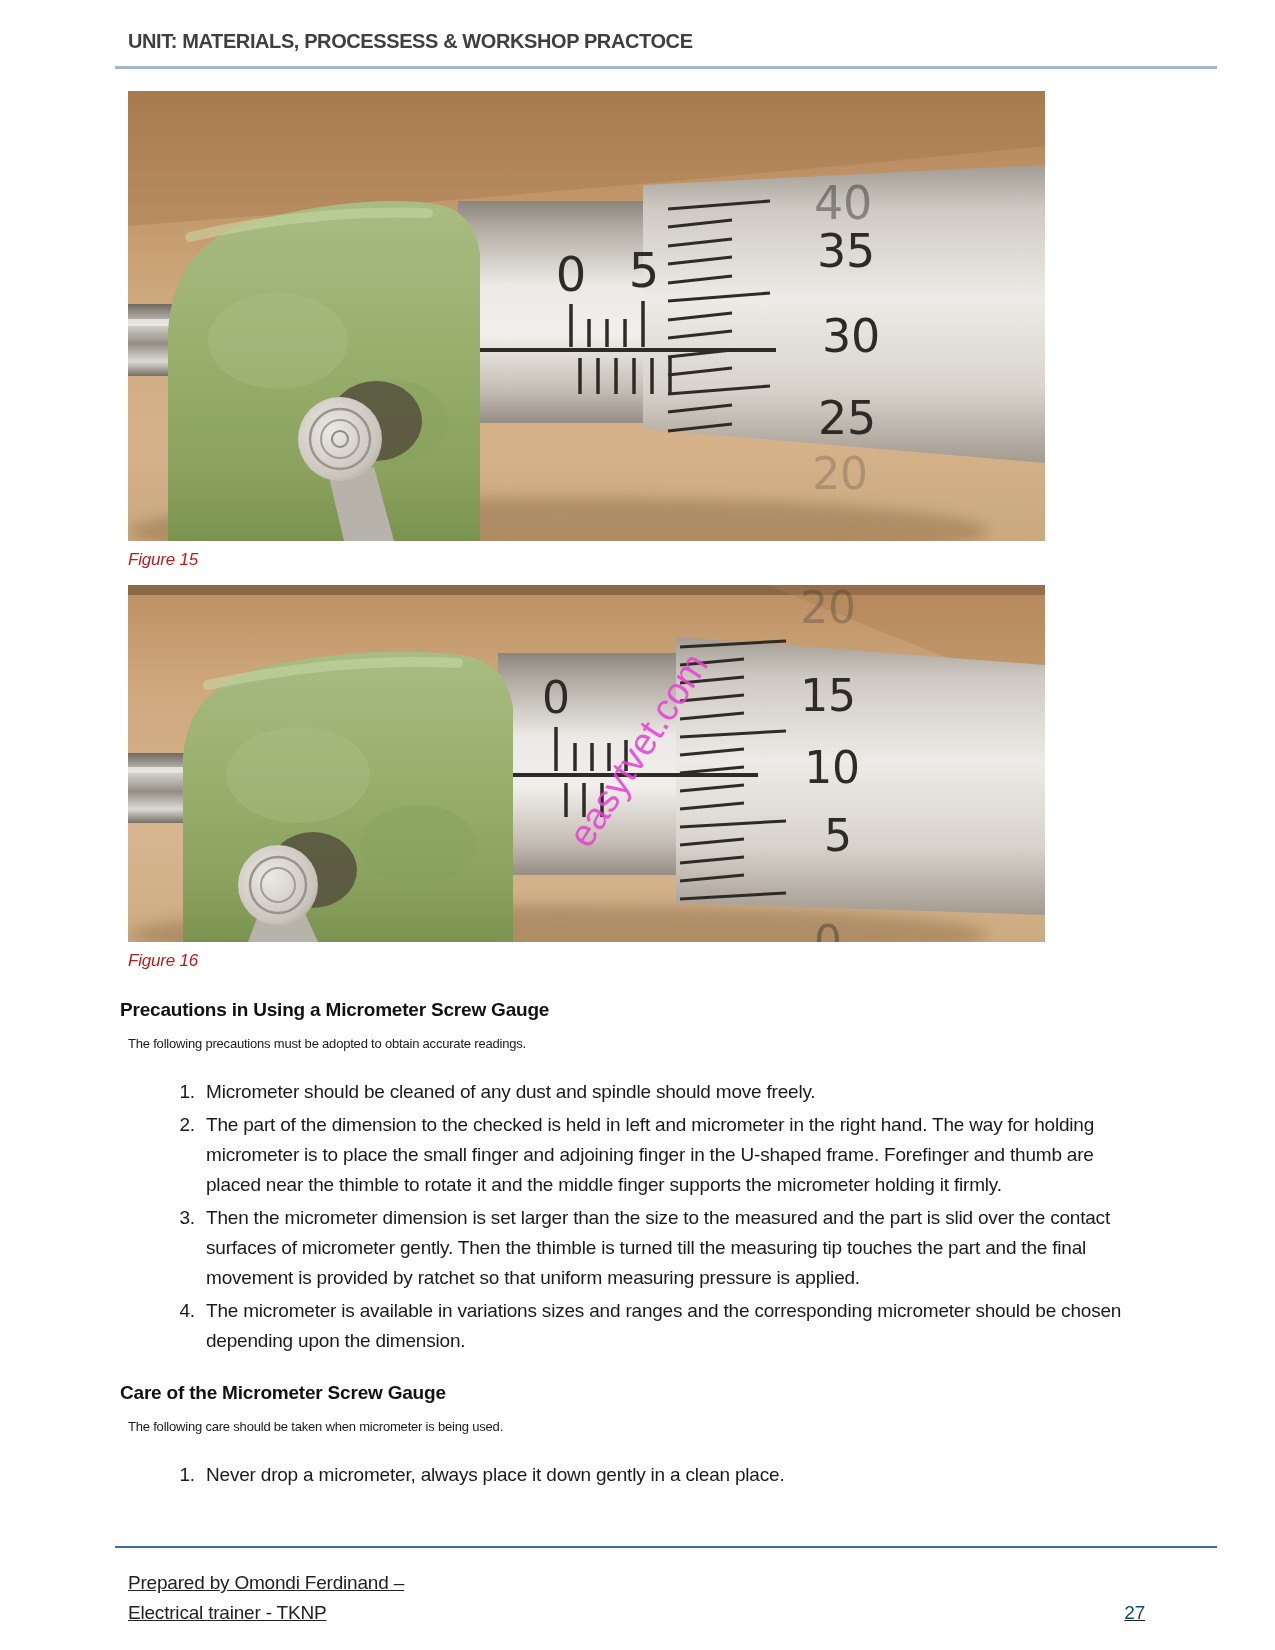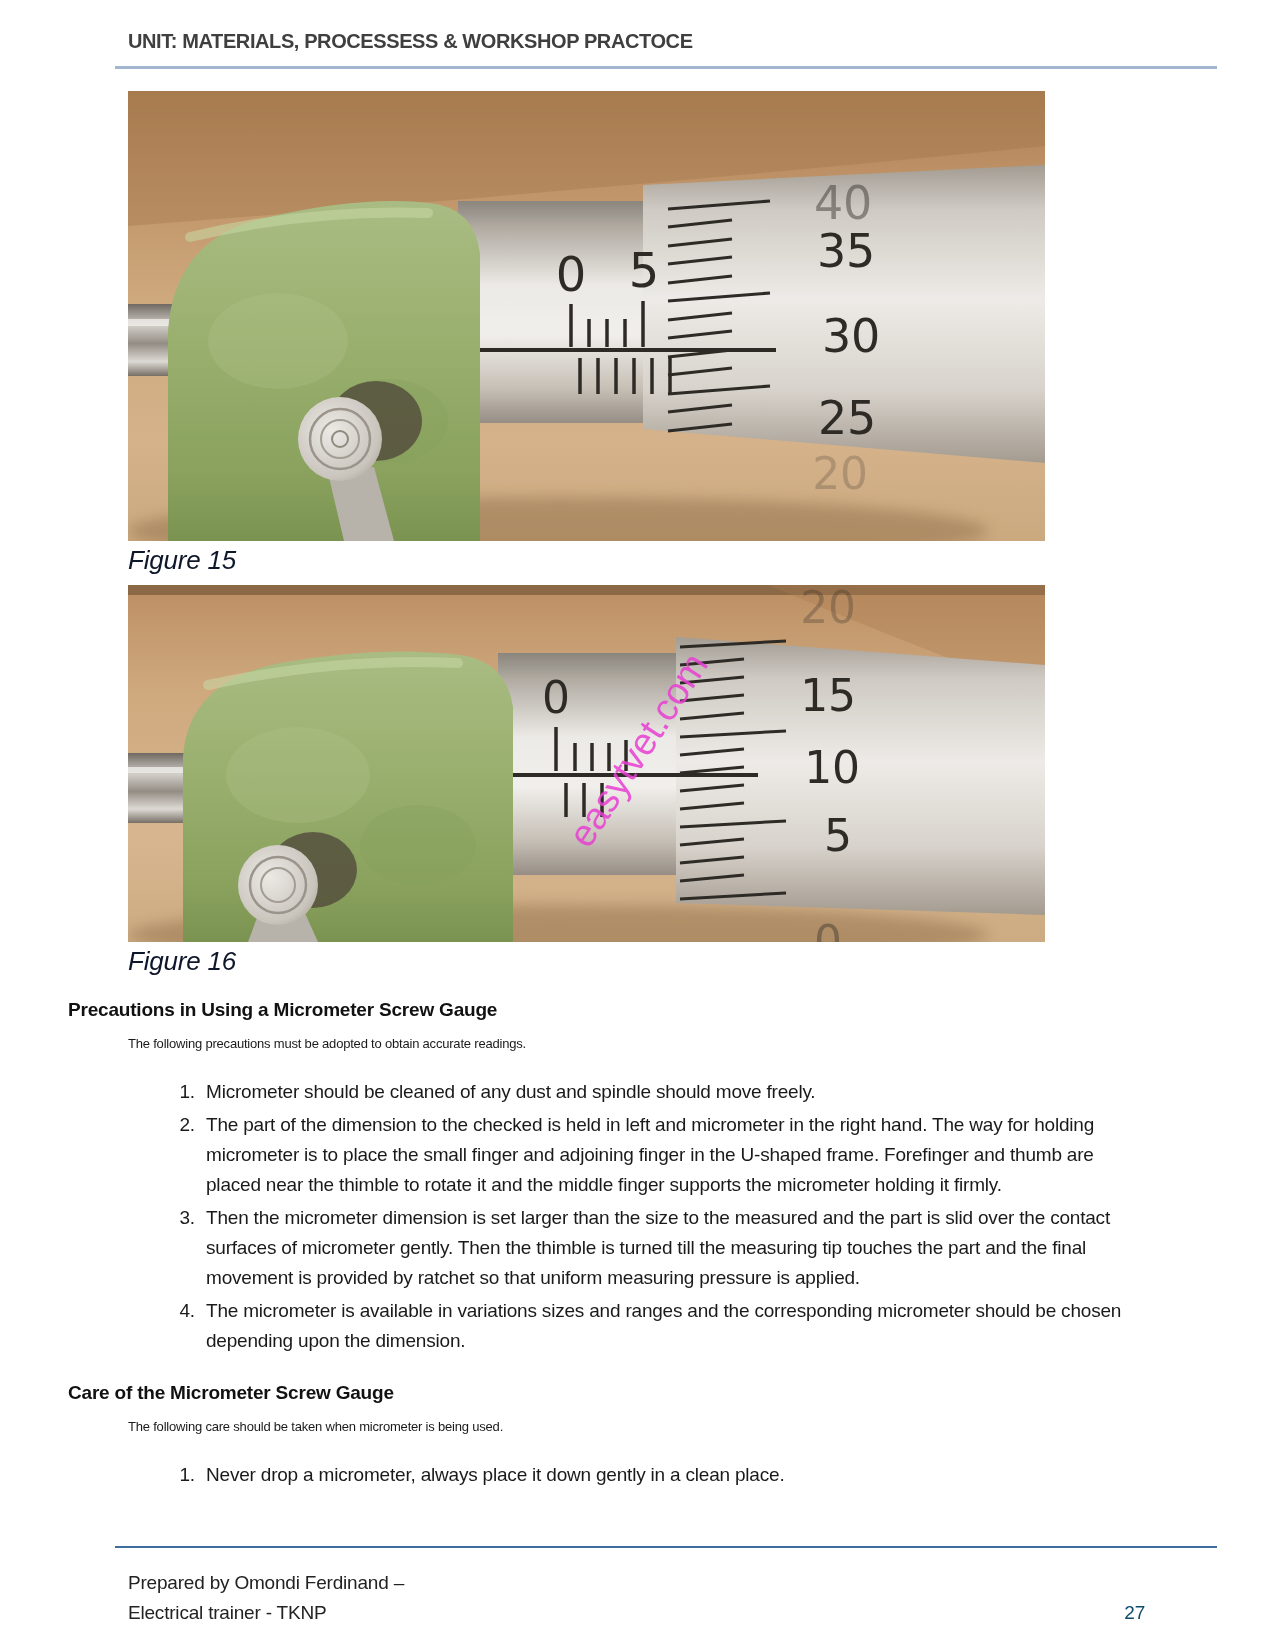--- a/index.html
+++ b/index.html
@@ -16,42 +16,42 @@
   }
   .header-rule{
     margin:13px 0 0 115px;width:1102px;height:3px;background:#a3b6d0;
   }
   
   .figure-wrap{margin-left:128px;}
   .fig1{margin-top:22px;}
   .fig2{margin-top:13px;}
   figure{margin:0;padding:0;}
   .caption{
-    margin:7px 0 0 128px;font-style:italic;font-size:26px;color:#0f172a;
+    margin:7px 0 0 128px;font-style:italic;font-size:17px;color:#b91c1c;
     line-height:24px;
   }
   svg{display:block;}
   .scale-num{font-family:"DejaVu Sans",sans-serif;fill:#2e2b27;}
   
   .section-heading{
-    margin:26px 0 0 68px;font-weight:bold;font-size:19px;color:#111;
+    margin:26px 0 0 120px;font-weight:bold;font-size:19px;color:#111;
   }
   .section-intro{
     margin:8px 135px 0 128px;font-size:13px;line-height:29px;
   }
   ol.body-list{
     margin:19px 135px 0 128px;padding-left:72px;font-size:19px;line-height:30px;
   }
   ol.body-list li{margin-bottom:3px;padding-left:6px;}
   
   .footer{position:absolute;left:115px;top:1546px;width:1102px;}
   .footer-rule{width:100%;height:2px;background:#3f6e9e;}
   .footer-row{
     display:flex;justify-content:space-between;align-items:flex-end;
-    padding:20px 72px 0 13px;font-size:19px;line-height:30px;color:#222;
+    padding:20px 72px 0 13px;font-size:19px;line-height:30px;color:#222;text-decoration:underline;
   }
   .page-num{font-size:19px;color:#0c4a6e;}
 </style>
 </head>
 <body>
 
 <div class="header-row">
   <span>UNIT: MATERIALS, PROCESSESS &amp; WORKSHOP PRACTOCE</span>
 </div>
 <div class="header-rule"></div>

